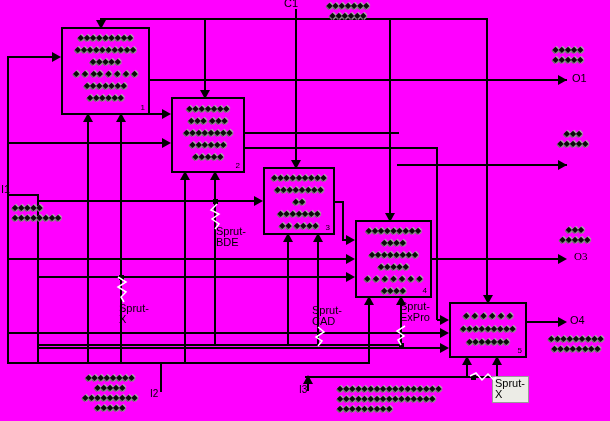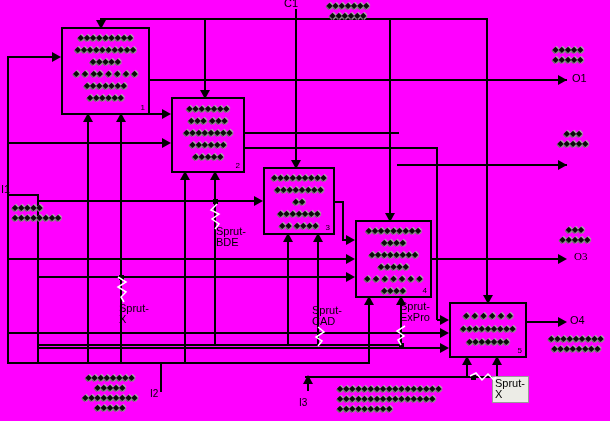--- a/index.html
+++ b/index.html
@@ -152,21 +152,21 @@
   <div class="box" style="left:449px;top:302px;width:78px;height:56px;padding-top:7px;gap:4px;">
     <span class="g">◆ ◆ ◆ ◆ ◆ ◆</span>
     <span class="g">◆◆◆◆◆◆◆◆◆</span>
     <span class="g">◆◆◆◆◆◆◆</span>
     <span class="num">5</span>
   </div>
 
   <span class="lbl" style="left:284px;top:-2px;">C1</span>
   <span class="lbl" style="left:1px;top:184px;">I1</span>
   <span class="lbl-sm" style="left:150px;top:389px;">I2</span>
-  <span class="lbl-sm" style="left:299px;top:398px;">I3</span>
+  <span class="lbl-sm" style="left:299px;top:385px;">I3</span>
   <span class="lbl" style="left:572px;top:73px;">O1</span>
   <span class="lbl" style="left:572px;top:159px;margin-left:48px;">O2</span>
   <span class="lbl" style="left:574px;top:251px;font-family:Liberation Serif, serif;">O3</span>
   <span class="lbl" style="left:570px;top:315px;">O4</span>
 
   <div class="ann" style="left:320px;top:1px;width:56px;">
     <span class="g">◆◆◆◆◆◆◆</span>
     <span class="g">◆◆◆◆◆◆</span>
   </div>
   <div class="ann left" style="left:12px;top:203px;">

